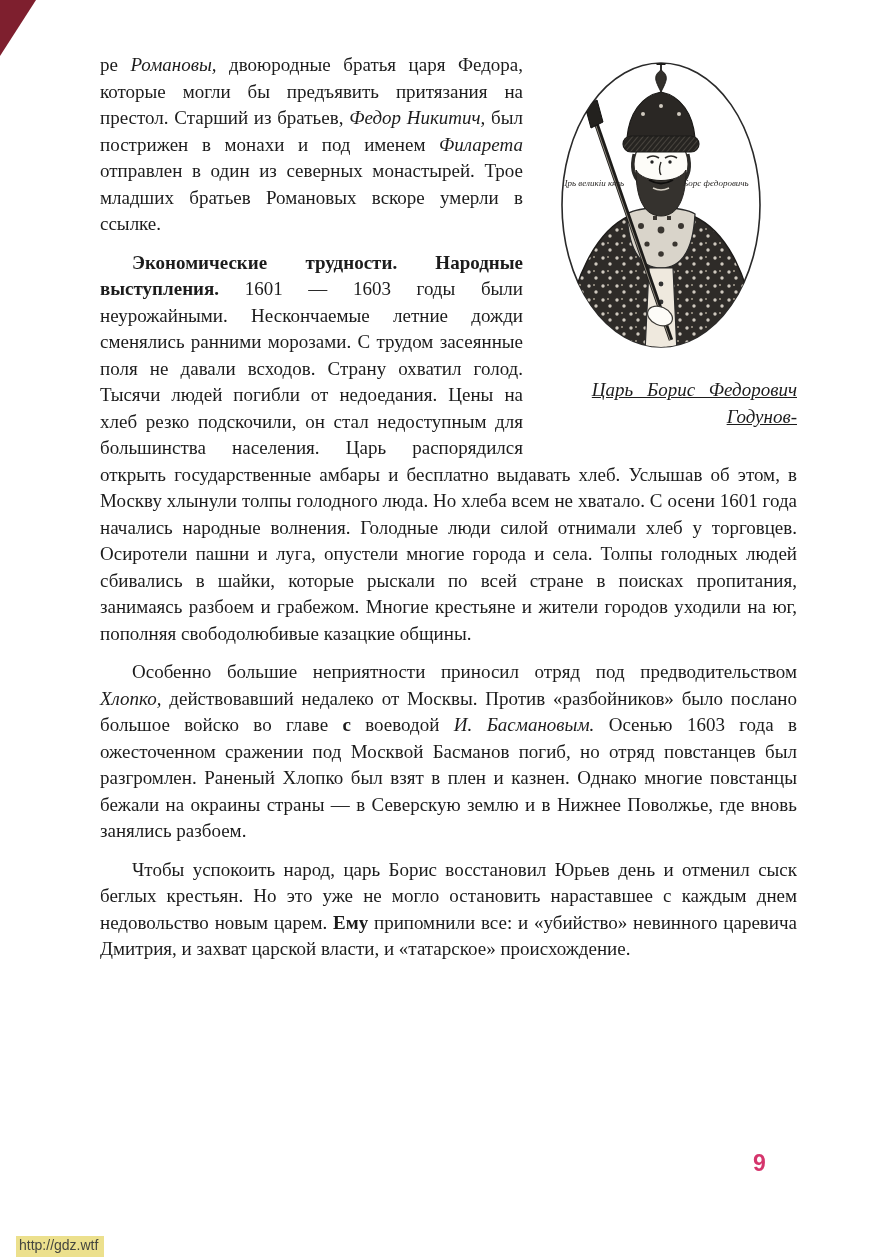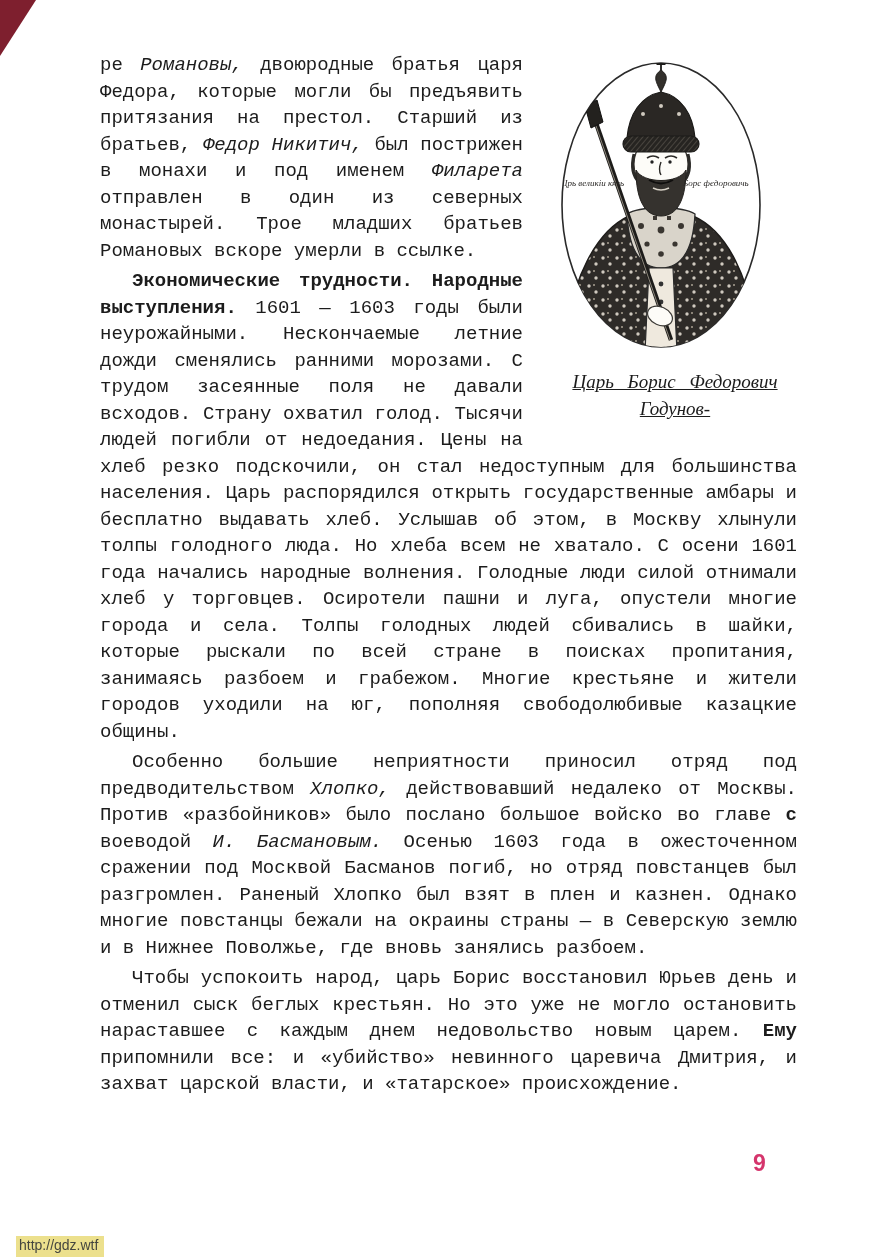--- a/index.html
+++ b/index.html
@@ -8,32 +8,32 @@
   .page{position:absolute;inset:0;background:#ffffff;}
 
   
   .corner-mark{position:absolute;left:0;top:0;width:36px;height:56px;
        background:#7e1f2e;clip-path:polygon(0 0,100% 0,0 100%);}
 
   
   .text{position:absolute;left:100px;top:52px;width:697px;
         font-size:19px;line-height:26.5px;color:#1c1c1c;
         text-align:justify;}
-  .text p{margin:0;font-family:Liberation Mono, monospace;}
-  .text p + p{margin-top:4px;}
+  .text p{margin:0;}
+  .text p + p{margin-top:12px;}
   .text p.indent{text-indent:32px;}
   .i{font-style:italic;}
   .b{font-weight:bold;}
 
   
   figure.portrait{float:right;width:260px;margin:6px 0 16px 14px;padding:0;text-decoration:underline;}
   figure.portrait svg{display:block;margin-left:20px;}
   figure.portrait figcaption{font-style:italic;font-size:19px;line-height:27px;
-        margin-top:16px;padding-left:16px;word-spacing:9px;color:#1c1c1c;
-        text-align:center;}
+        margin-top:24px;padding-left:16px;word-spacing:9px;color:#1c1c1c;
+        text-align:right;}
 
   
   .page-number{position:absolute;left:753px;top:1150px;
         font-family:"Liberation Sans", sans-serif;
         font-size:23px;font-weight:bold;color:#d5356c;}
   .watermark{position:absolute;left:16px;top:1236px;
         font-family:"Liberation Sans", sans-serif;
         font-size:14px;color:#45463f;background:#ece08d;
         padding:1px 6px 6px 3px;}
 </style>

